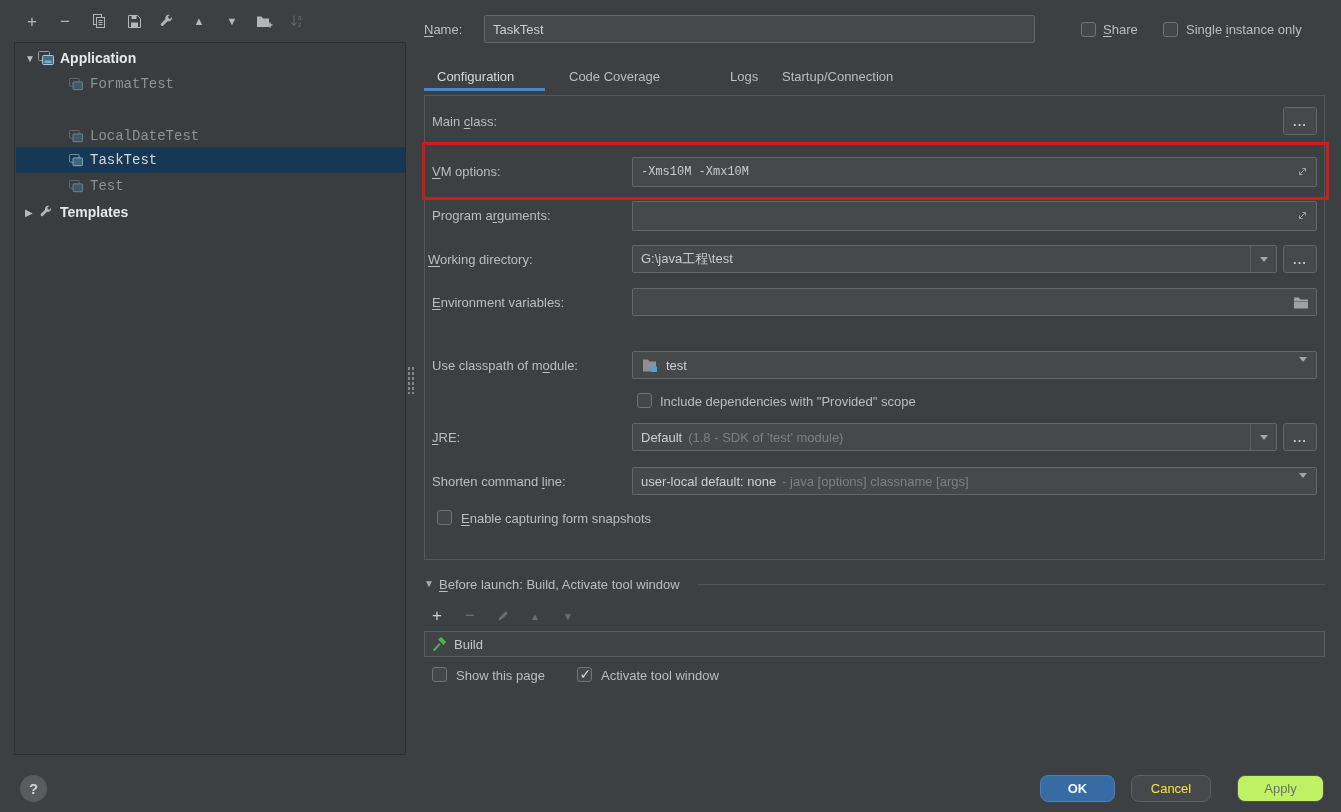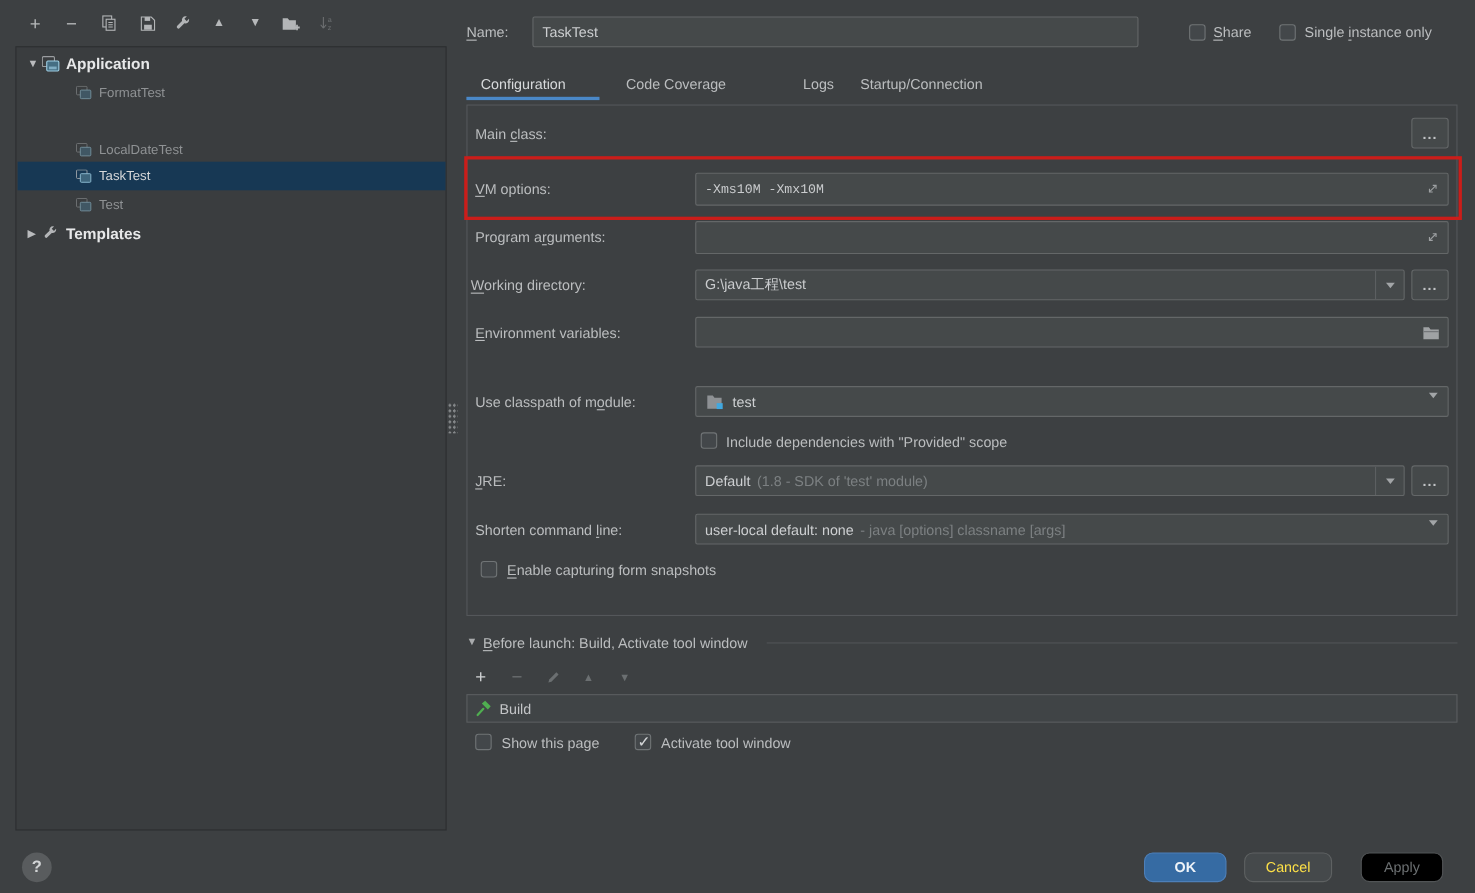--- a/index.html
+++ b/index.html
@@ -16,21 +16,21 @@
              align-items:center; justify-content:center; cursor:default; }
   .tool-ic .glyph { color:#b6b8ba; font-size:17px; line-height:1; }
   .tool-ic.dim .glyph, .tool-ic.dim svg path, .tool-ic.dim svg text { opacity:.5; }
   .tree-box { position:absolute; left:14px; top:42px; width:392px; height:713px;
               background:#3a3d3f; border:1px solid #2c2e30; }
   .tree-row { position:absolute; left:1px; width:389px; height:26px;
               display:flex; align-items:center; }
   .tree-row.selected { background:#173854; }
   .tw { display:inline-block; width:12px; font-size:10px; color:#b9bbbd; }
   .tree-group-label { font-weight:bold; color:#e7e8e9; font-size:14px; }
-  .tree-child-label { color:#8f9294; font-size:12px; }
+  .tree-child-label { color:#8f9294; font-size:14px;font-family:Liberation Mono, monospace; }
   .tree-row.selected .tree-child-label { color:#d6d8da; }
   .ic16 { display:inline-flex; width:18px; height:16px; align-items:center;
           justify-content:center; margin-right:5px; }
   .dim-ic { opacity:.55; }
   .splitter-grip { position:absolute; left:407px; top:366px; width:9px; height:28px;
     background-image:radial-gradient(#85888a 1px, transparent 1.2px);
     background-size:4px 5px; }
 
   
   .lbl { position:absolute; color:#bbbdbf; white-space:nowrap; }
@@ -84,21 +84,21 @@
   .help-btn { position:absolute; left:20px; top:775px; width:27px; height:27px;
               border-radius:50%; background:#595c5e; color:#d2d4d6; display:flex;
               align-items:center; justify-content:center; font-size:15px;
               font-weight:bold; }
   .btn { position:absolute; height:27px; border-radius:8px; display:flex;
          align-items:center; justify-content:center; font-size:13px; }
   .btn-ok { left:1040px; top:775px; width:75px; background:#366ba3;
             border:1px solid #4d7fb8; color:#eef3f8; font-weight:bold; }
   .btn-cancel { left:1131px; top:775px; width:80px; background:#45494b;
                 border:1px solid #5e6162; color:#fde047; }
-  .btn-apply { left:1237px; top:775px; width:75px; background:#000000;
+  .btn-apply { left:1237px; top:775px; width:87px; background:#bef264;
                border:1px solid #515456; color:#6c7072; }
 </style>
 </head>
 <body>
 
 <div class="stage">
 
   <div class="tool-ic" style="left:21px">
       <span class="glyph">+</span>
     </div>

